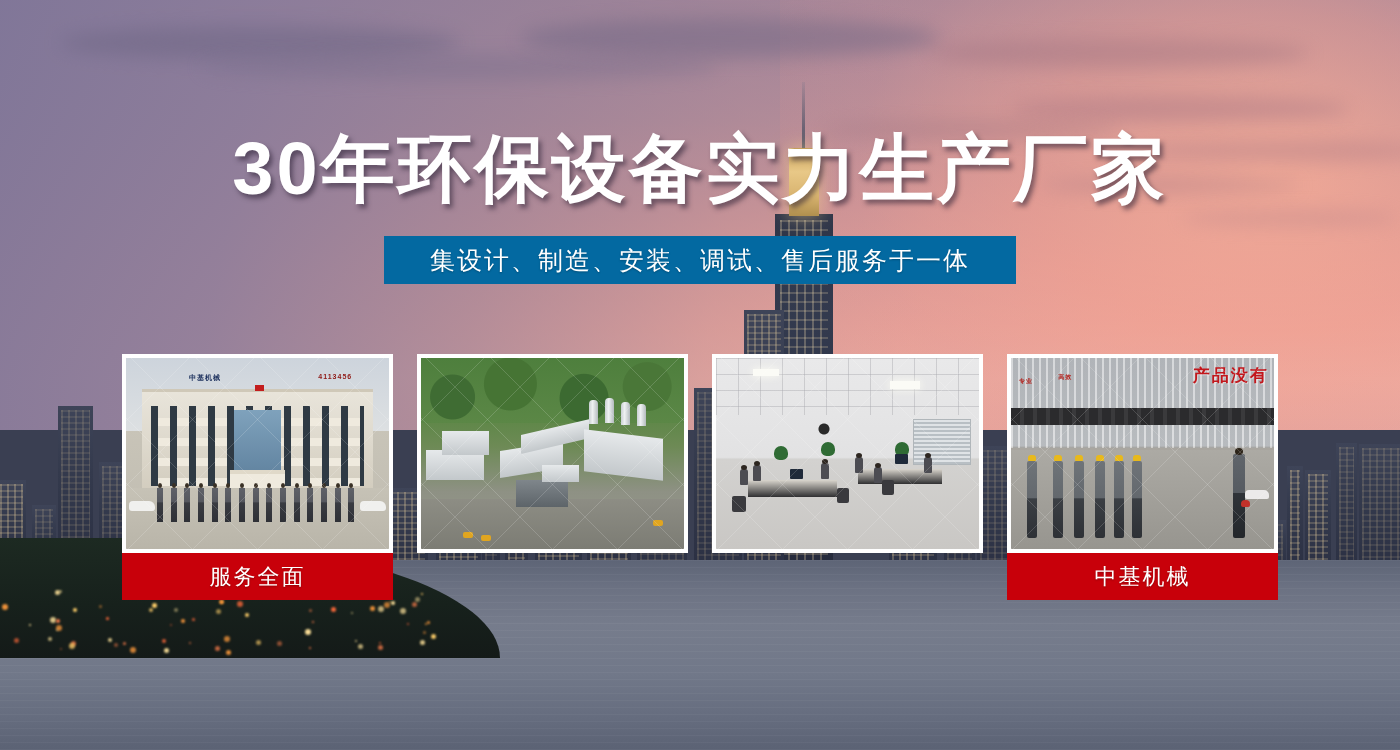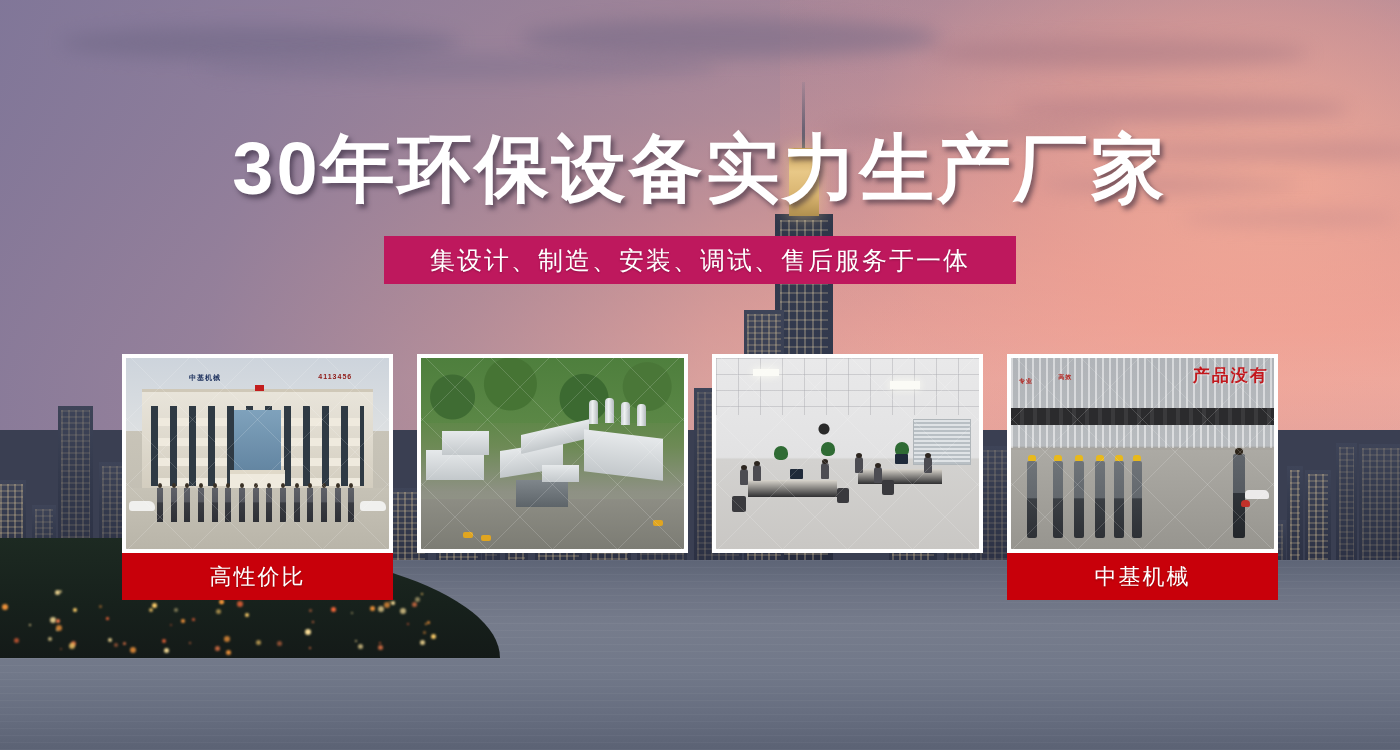--- a/index.html
+++ b/index.html
@@ -126,21 +126,21 @@
     font-size:74px; font-weight:bold; color:#ffffff;
     letter-spacing:3px; line-height:1;
     text-shadow:3px 4px 5px rgba(40,30,50,0.55);
     white-space:nowrap;
   }
 
   
   .subbar {
     position:absolute; left:384px; top:236px;
     width:632px; height:48px;
-    background:#be185d;
+    background:#0369a1;
     display:flex; align-items:center; justify-content:center;
   }
   .subbar span {
     color:#ffffff; font-size:25px; letter-spacing:2px; font-weight:500;
     text-shadow:0 1px 2px rgba(0,0,0,.25);
   }
 
   
   .cards {
     position:absolute; left:122px; top:354px;
@@ -435,21 +435,21 @@
               <div class="person" style="left: 67.6667%;"></div>
               <div class="person" style="left: 74.3333%;"></div>
               <div class="person" style="left: 81%;"></div>
               <div class="person" style="left: 87.6667%;"></div>
               <div class="person" style="left: 94.3333%;"></div>
             </div>
         </div>
         <div class="wm"></div>
       </div>
       <div class="card-cap">
-        <span>高性价比</span>
+        <span>服务全面</span>
       </div>
     </div>
 
     <div class="card">
       <div class="card-photo">
         <div class="p2">
           <div class="forest"></div>
           <div class="yard"></div>
           <div class="shed" style="left:2%;top:48%;width:22%;height:16%;"></div>
           <div class="shed" style="left:8%;top:38%;width:18%;height:13%;"></div>

